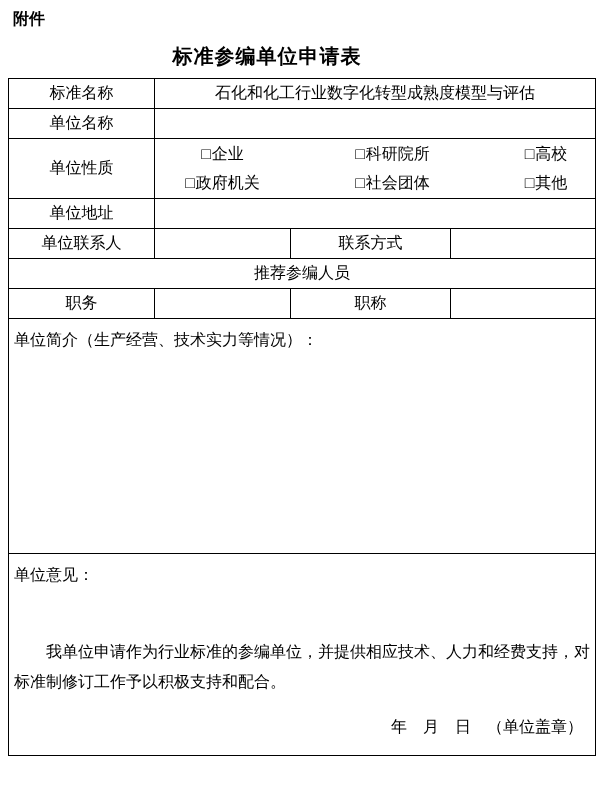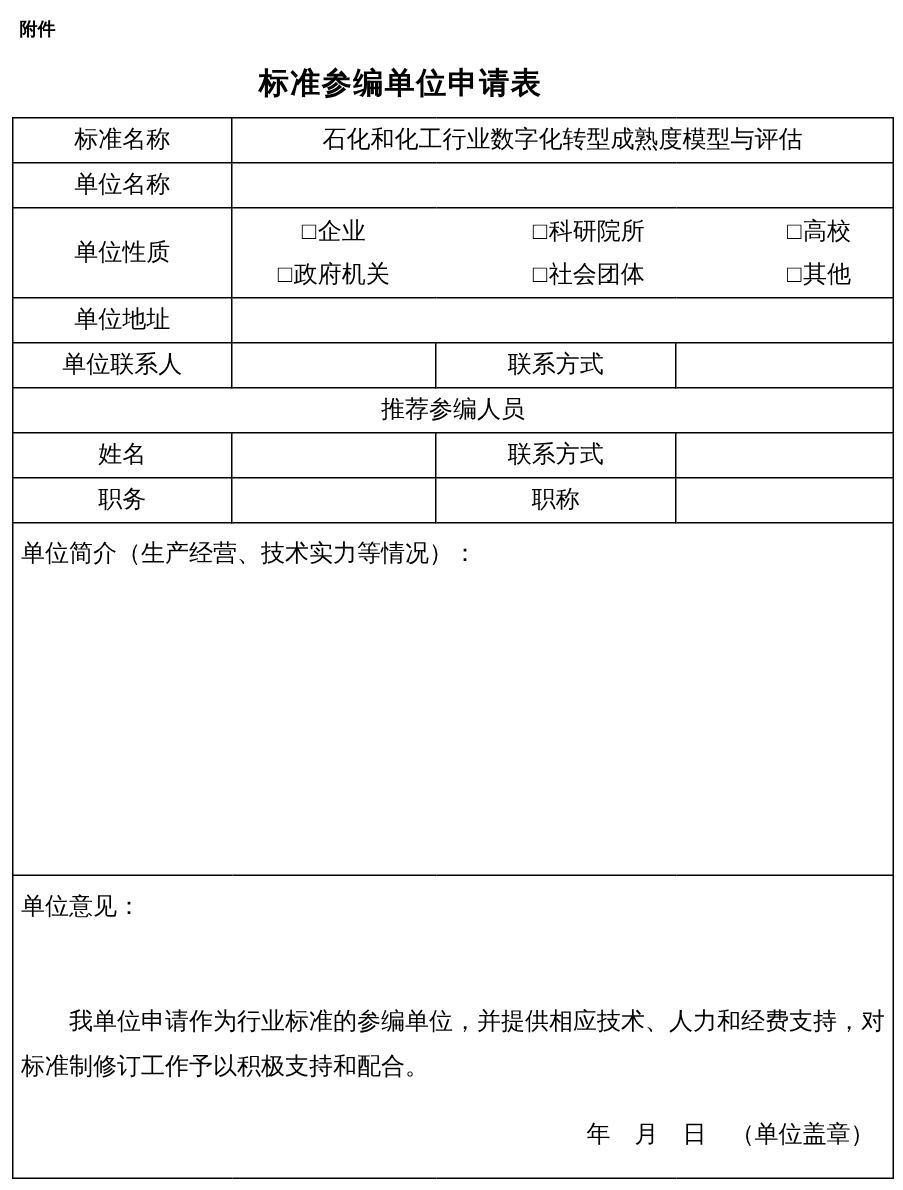--- a/index.html
+++ b/index.html
@@ -4,21 +4,21 @@
 <style>
   * { margin:0; padding:0; box-sizing:border-box; }
   html,body { background:#fff; }
   body {
     width:602px; height:793px; position:relative;
     font-family:"Liberation Serif","DejaVu Serif",serif;
     color:#000;
   }
   .attachment {
     position:absolute; left:13px; top:8px;
-    font-size:12px; font-weight:bold; line-height:22px;
+    font-size:16px; font-weight:bold; line-height:22px;
   }
   .title {
     position:absolute; top:44px; left:0; width:534px;
     text-align:center; font-size:20px; font-weight:bold; line-height:24px;
     letter-spacing:1px;
   }
   table.form {
     position:absolute; left:8px; top:78px;
     width:587px; border-collapse:collapse; table-layout:fixed;
     font-size:16px;
@@ -98,26 +98,20 @@
     <td>单位联系人</td>
     <td class="fill"></td>
     <td>联系方式</td>
     <td class="fill"></td>
   </tr>
 
   <tr class="h30">
     <td colspan="4">推荐参编人员</td>
   </tr>
 
-  <tr class="h30">
-    <td>姓名</td>
-    <td class="fill"></td>
-    <td>联系方式</td>
-    <td class="fill"></td>
-  </tr>
 
   <tr class="h30">
     <td>职务</td>
     <td class="fill"></td>
     <td>职称</td>
     <td class="fill"></td>
   </tr>
 
   <tr class="h235">
     <td colspan="4" class="block">

